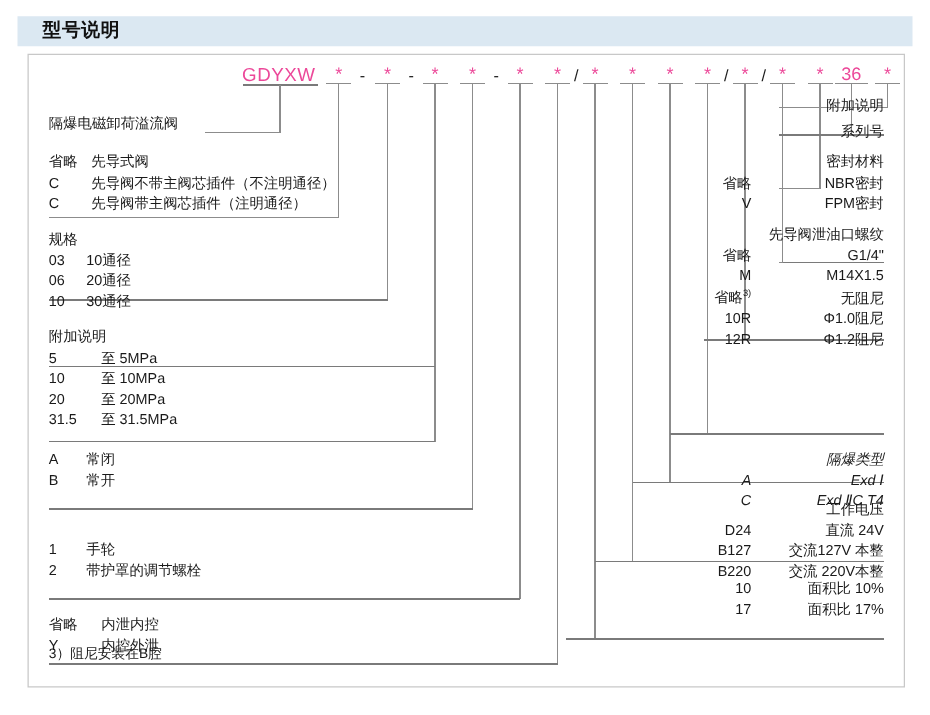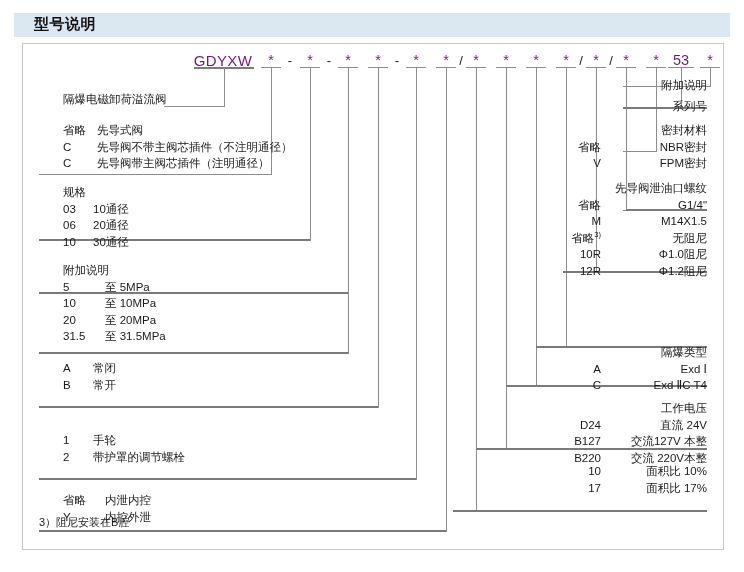--- a/index.html
+++ b/index.html
@@ -49,21 +49,21 @@
   
   #code-line {
     position: absolute;
     left: 0; top: 0;
     width: 700px; height: 34px;
   }
   .code-tok {
     position: absolute;
     top: 8px;
     font-size: 14.5px;
-    color: #701a75;
+    color: #ec4899;
     white-space: nowrap;
     text-align: center;
     transform: translateX(-50%);
   }
   .code-tok.prefix {
     font-size: 15px;
     letter-spacing: .4px;
   }
   .code-sep {
     position: absolute;
@@ -92,21 +92,21 @@
   }
 
   
   .blk {
     position: absolute;
     font-size: 11.5px;
     line-height: 16.5px;
     color: #1a1a1a;
     white-space: nowrap;
   }
-  .blk .row { display: block; margin-left: 24px; }
+  .blk .row { display: block; }
   .blk.right { text-align: right; }
 
   .hd { font-weight: normal; }
 
   .k {
     display: inline-block;
     text-align: left;
   }
   .v { display: inline-block; }
 
@@ -159,21 +159,21 @@
     <span class="code-sep" style="left:438px;">/</span>
     <span class="code-tok" style="left:453px;">*</span>
     <span class="code-tok" style="left:483px;">*</span>
     <span class="code-tok" style="left:513px;">*</span>
     <span class="code-tok" style="left:543px;">*</span>
     <span class="code-sep" style="left:558px;">/</span>
     <span class="code-tok" style="left:573px;">*</span>
     <span class="code-sep" style="left:588px;">/</span>
     <span class="code-tok" style="left:603px;">*</span>
     <span class="code-tok" style="left:633px;">*</span>
-    <span class="code-tok" style="left:658px;">53</span>
+    <span class="code-tok" style="left:658px;">36</span>
     <span class="code-tok" style="left:687px;">*</span>
   </div>
 
   <svg id="leaders" viewBox="0 0 700 505" width="700" height="505">
 
     <line class="underline" x1="171" y1="24" x2="231" y2="24"></line>
     <path d="M201,24 L201,62 L141,62"></path>
 
     <line x1="238" y1="23" x2="258" y2="23"></line>
     <path d="M248,23 L248,130 L16,130"></path>
@@ -296,21 +296,21 @@
     <span class="row"><span class="rk">M</span><span class="rv">M14X1.5</span></span>
   </div>
 
   <div class="blk right" style="right:16px; top:183px;">
     <span class="row"><span class="rk"><span>省略</span><sup>3)</sup></span><span class="rv">无阻尼</span></span>
     <span class="row"><span class="rk">10R</span><span class="rv">Φ1.0阻尼</span></span>
     <span class="row"><span class="rk">12R</span><span class="rv">Φ1.2阻尼</span></span>
   </div>
 
 
-  <div class="blk right" style="right:16px; top:300px;">
+  <div class="blk right" style="right:16px; top:316px;font-style:italic;">
     <span class="row hd">隔爆类型</span>
     <span class="row"><span class="rk">A</span><span class="rv">Exd Ⅰ</span></span>
     <span class="row"><span class="rk">C</span><span class="rv">Exd ⅡC T4</span></span>
   </div>
 
   <div class="blk right" style="right:16px; top:356px;">
     <span class="row hd">工作电压</span>
     <span class="row"><span class="rk">D24</span><span class="rv">直流 24V</span></span>
     <span class="row"><span class="rk">B127</span><span class="rv">交流127V 本整</span></span>
     <span class="row"><span class="rk">B220</span><span class="rv">交流 220V本整</span></span>

